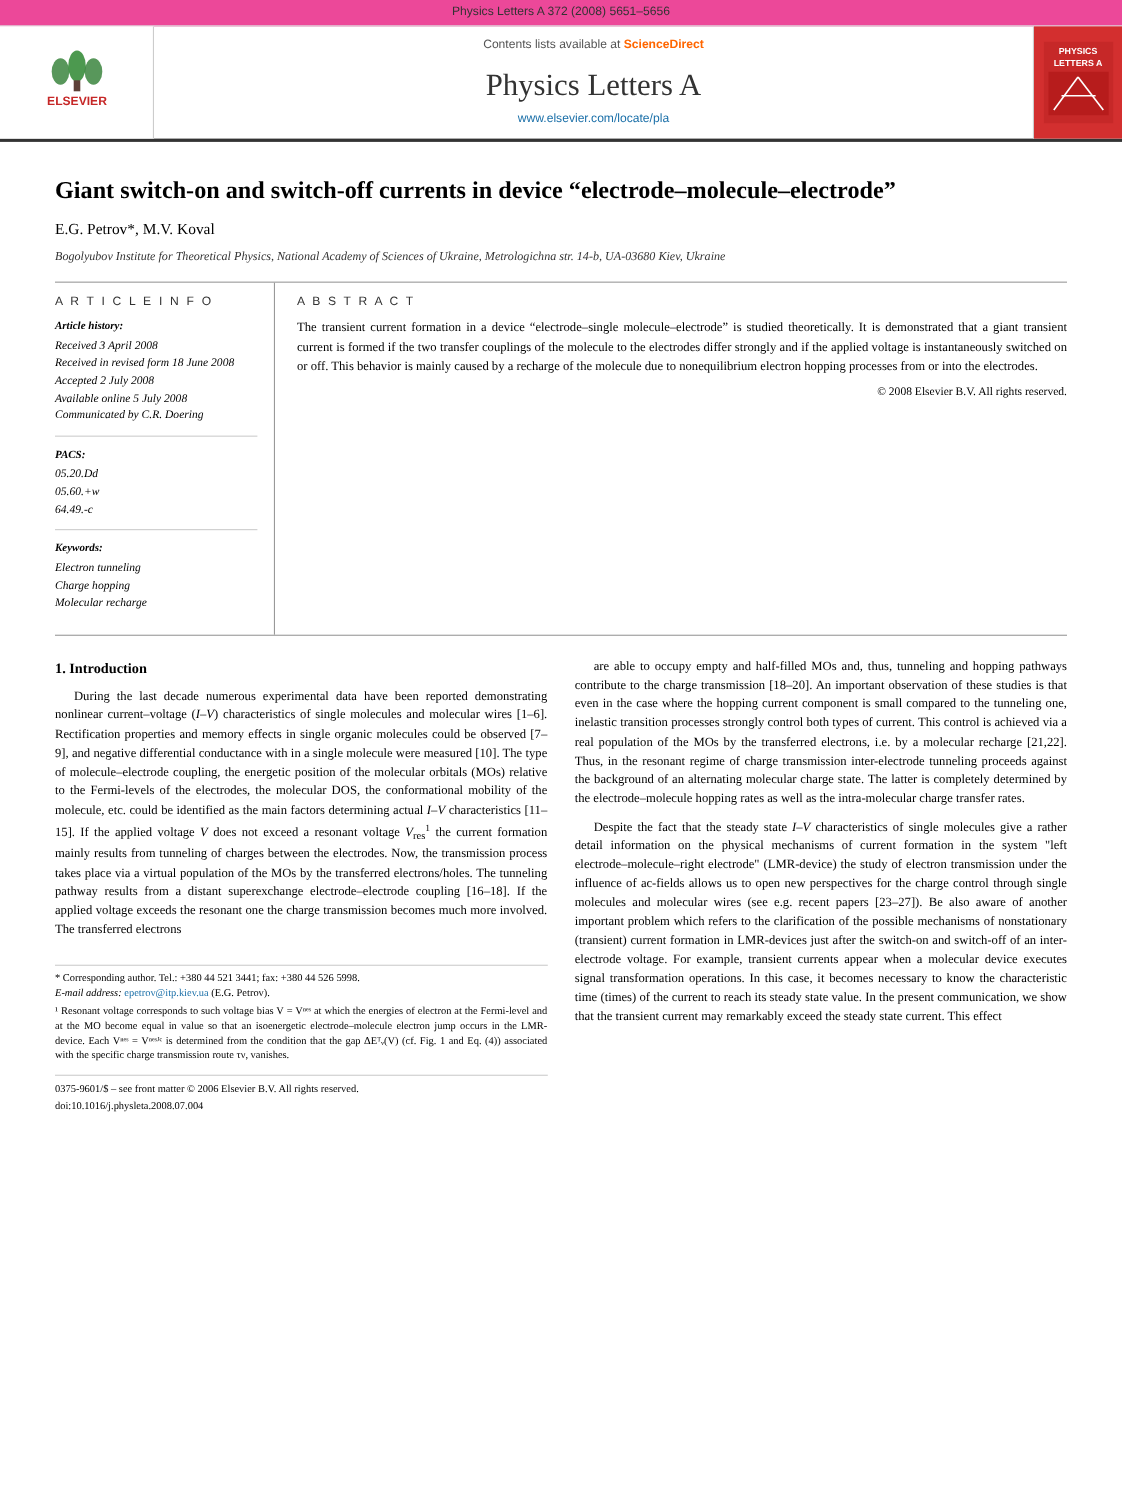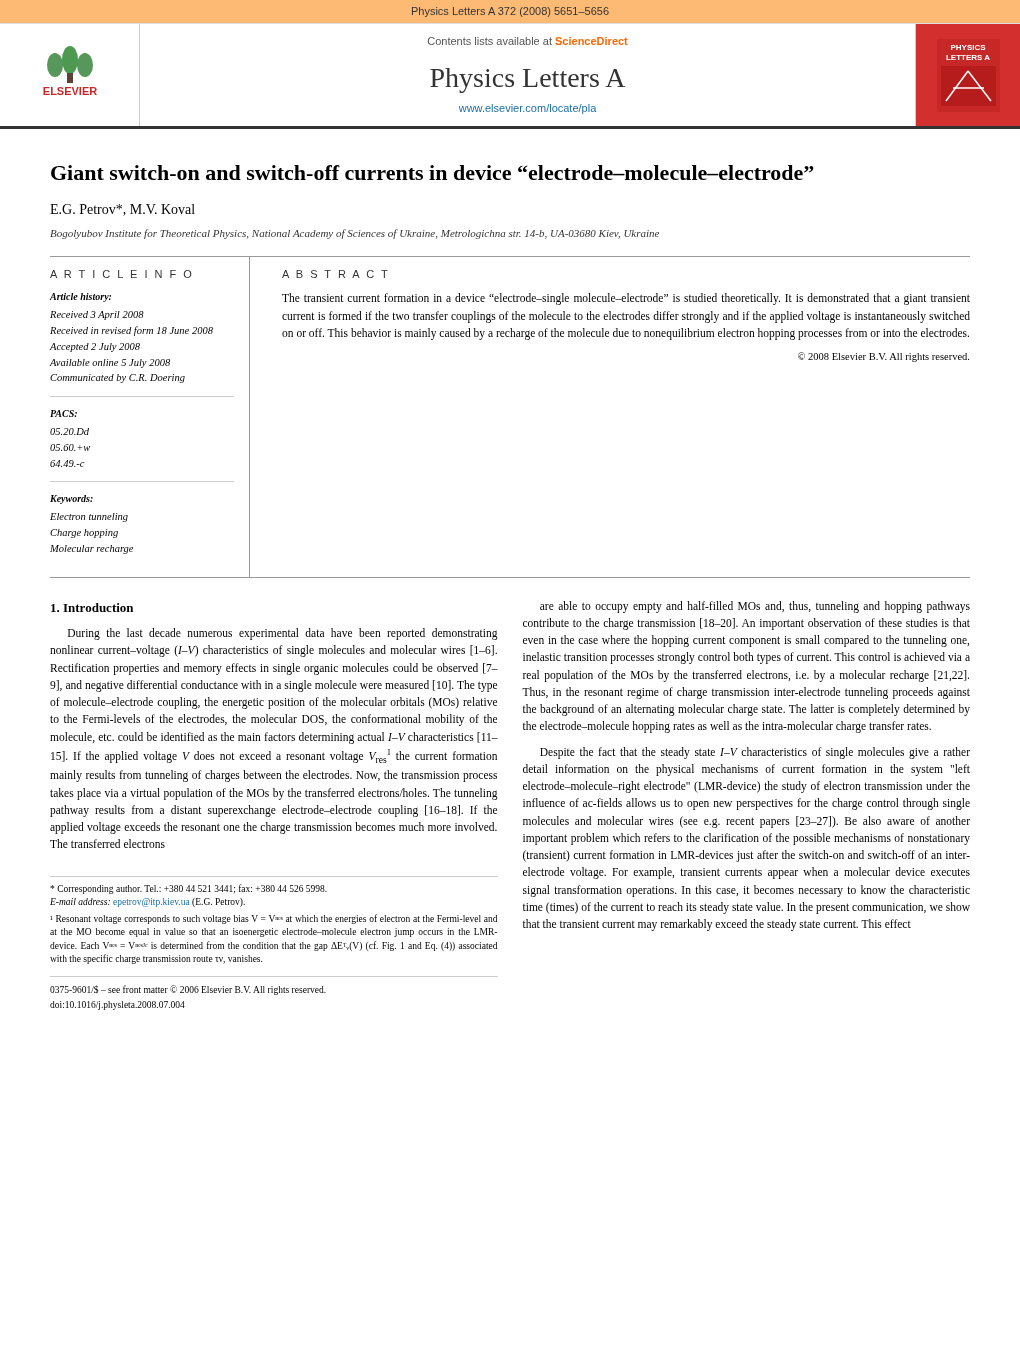--- a/index.html
+++ b/index.html
@@ -15,21 +15,21 @@
 
     .page-wrapper {
       width: 1020px;
       min-height: 1351px;
       background: #fff;
       padding: 0;
     }
 
     
     .top-bar {
-      background: #fdba74;
+      background: #ec4899;
       border-bottom: 1px solid #ddd;
       text-align: center;
       padding: 4px 0;
       font-size: 11px;
       color: #333;
       font-family: Arial, sans-serif;
     }
 
     
     .journal-header {
@@ -83,21 +83,21 @@
       margin: 4px 0;
     }
 
     .journal-url {
       font-size: 11px;
       color: #1a6fa8;
       font-family: Arial, sans-serif;
     }
 
     .journal-header-right {
-      width: 104px;
+      width: 80px;
       background: #d32f2f;
       display: flex;
       align-items: center;
       justify-content: center;
       padding: 5px;
     }
 
     .journal-logo-box {
       background: #c62828;
       color: #fff;
@@ -136,21 +136,20 @@
       color: #333;
       margin-bottom: 15px;
     }
 
     
     .info-section {
       display: flex;
       border-top: 1px solid #999;
       border-bottom: 1px solid #999;
       margin-bottom: 20px;
-      gap: 12px;
     }
 
     .article-info {
       width: 200px;
       padding: 10px 15px 10px 0;
       border-right: 1px solid #999;
     }
 
     .abstract-section {
       flex: 1;

